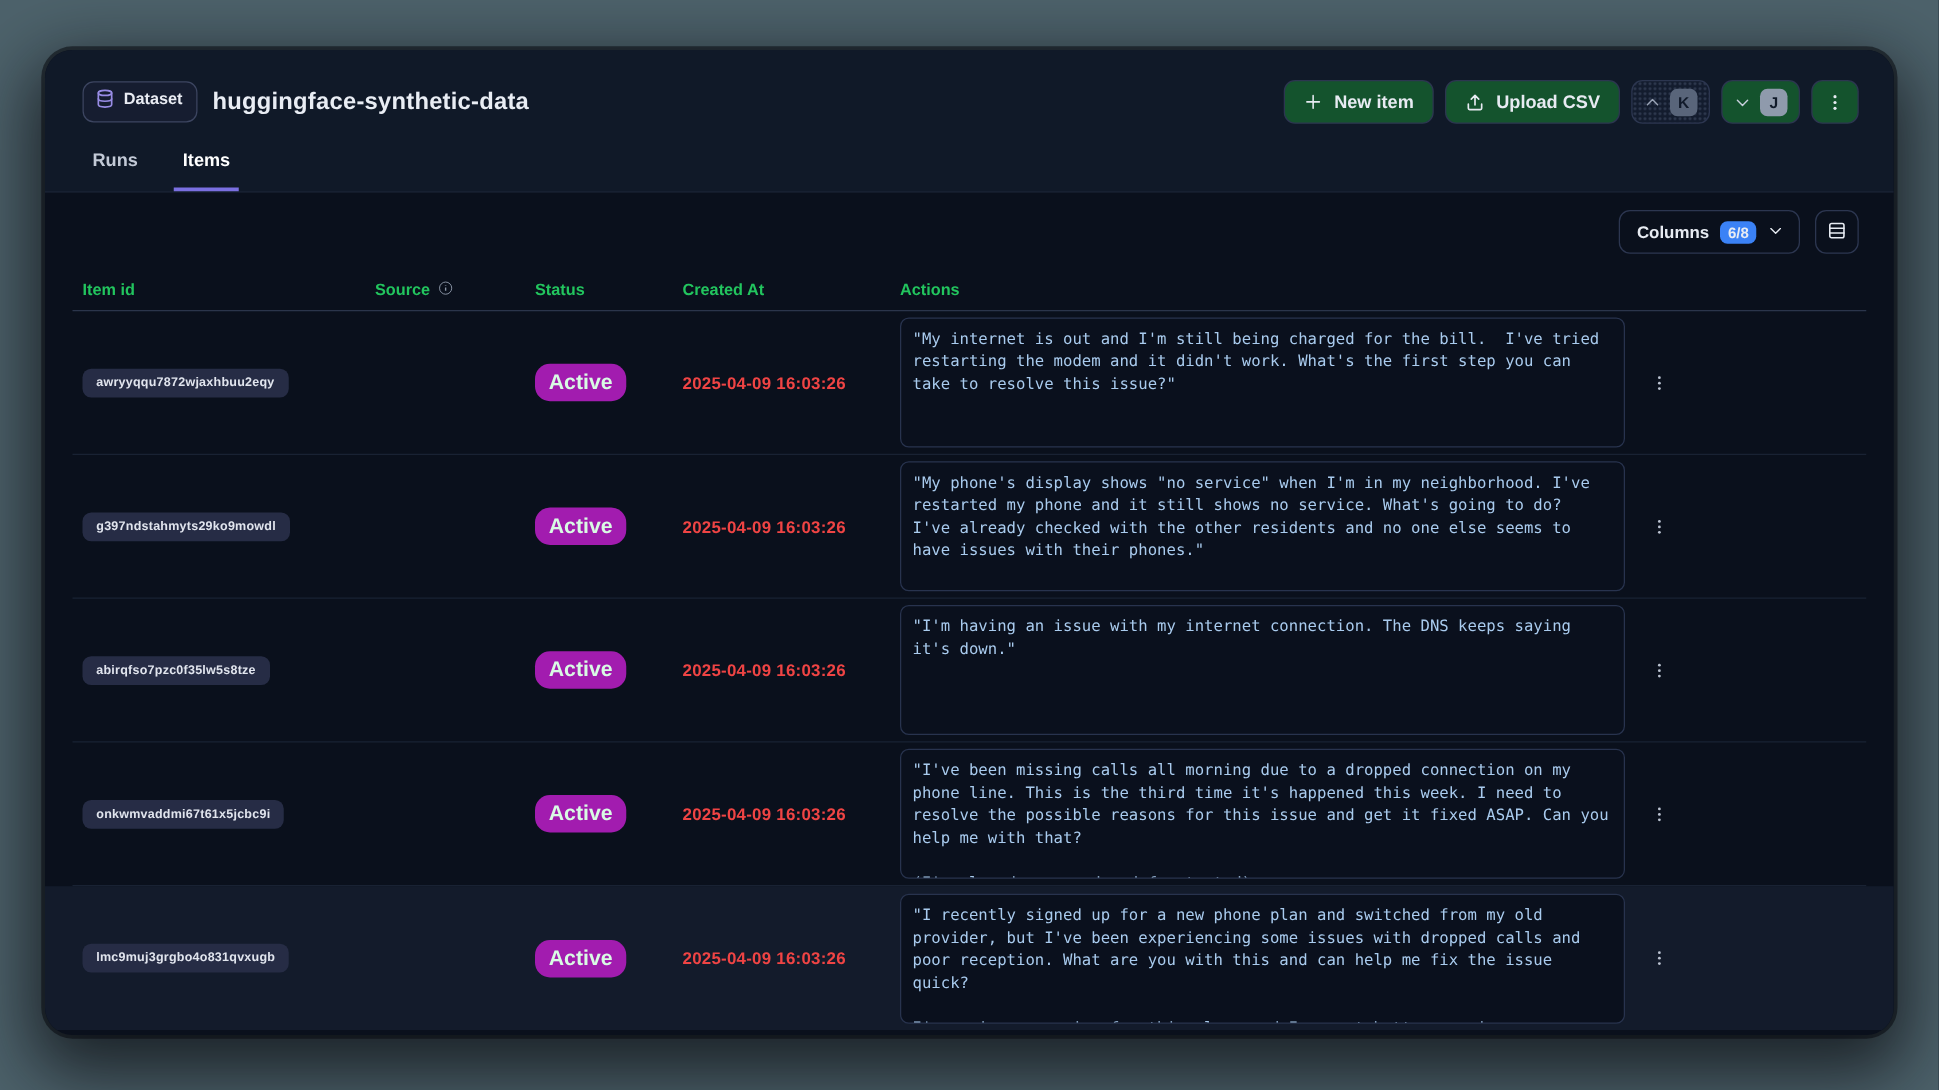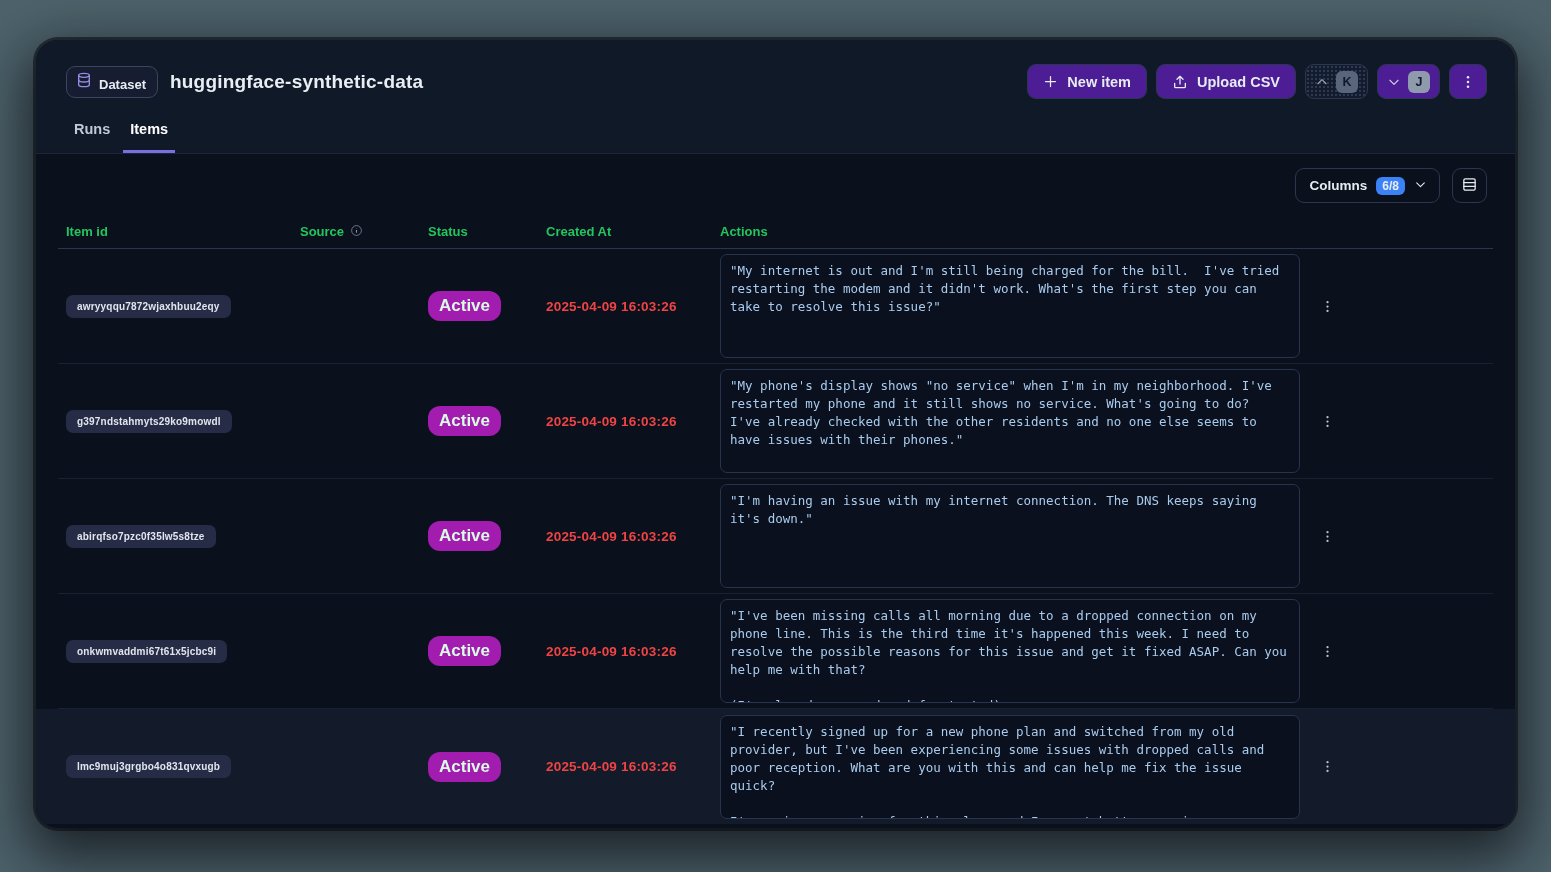--- a/index.html
+++ b/index.html
@@ -13,48 +13,48 @@
   .window {
     position:absolute; left:36px; top:40px; width:1479px; height:788px;
     background:#0a101c; border-radius:22px; overflow:hidden;
     box-shadow:0 0 0 3px rgba(8,10,14,.55), 0 20px 55px 10px rgba(8,10,14,.72);
   }
   
   .app-header { background:#101928; padding:24px 28px 0 30px; }
   .header-top { display:flex; align-items:center; justify-content:space-between; }
   .header-left { display:flex; align-items:center; gap:12px; }
   .ds-badge {
-    display:inline-flex; align-items:flex-end; gap:7px;
+    display:inline-flex; align-items:flex-start; gap:7px;
     border:1px solid #3c4560; background:#161d30; border-radius:9px;
     padding:5px 11px 5px 9px;
   }
   .ds-badge .label { font-size:13px; font-weight:700; color:#e9ecf3; }
   .page-title { font-size:19px; font-weight:700; color:#e9edf4; letter-spacing:.2px; }
   .header-actions { display:flex; align-items:center; gap:9px; }
   .btn {
     display:inline-flex; align-items:center; gap:9px; height:35px;
-    border:1px solid #2c3650; background:#4c1d95; border-radius:9px;
+    border:1px solid #2c3650; background:#14532d; border-radius:9px;
     padding:0 15px; color:#e7ebf2; font-size:14.5px; font-weight:700; cursor:pointer;
   }
   .btn svg { display:block; }
   .btn-icononly { padding:0 10px; }
   .btn-key { padding:0 9px; gap:7px; }
   .btn-key.disabled {
     background-color:#131c2e;
     background-image:radial-gradient(rgba(110,125,155,.30) 1px, transparent 1.2px);
     background-size:4px 4px;
   }
   .keycap {
     display:inline-flex; align-items:center; justify-content:center;
     width:22px; height:22px; border-radius:6px; font-size:12.5px; font-weight:700;
   }
   .keycap.dim { background:#59657a; color:#111a2a; }
   .keycap.lit { background:#8f9aac; color:#101a2a; }
   
-  .tabs { display:flex; gap:6px; margin-top:22px; padding-left:1px; }
+  .tabs { display:flex; gap:22px; margin-top:22px; padding-left:1px; }
   .tab {
     padding:0 7px 13px 7px; font-size:14.5px; font-weight:700; color:#c2c9d6;
     cursor:pointer; border-bottom:3px solid transparent;
   }
   .tab.active { color:#ffffff; border-bottom-color:#7a6fe0; }
   .header-divider { height:1px; background:#1d2639; }
   
   .toolbar { display:flex; justify-content:flex-end; align-items:center; gap:12px; padding:14px 28px 12px; }
   .columns-btn {
     display:inline-flex; align-items:center; gap:9px; height:35px;

